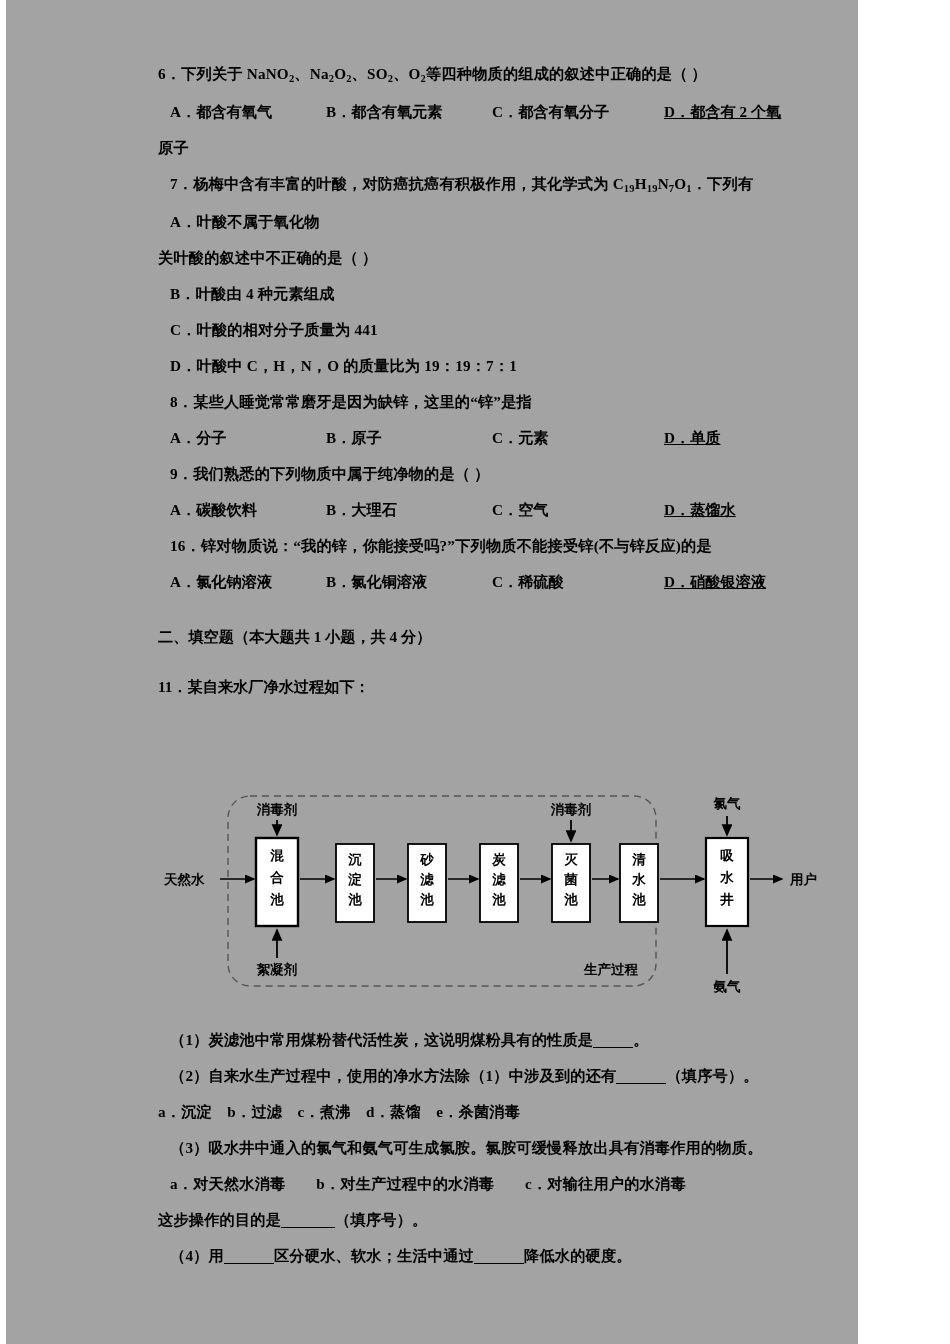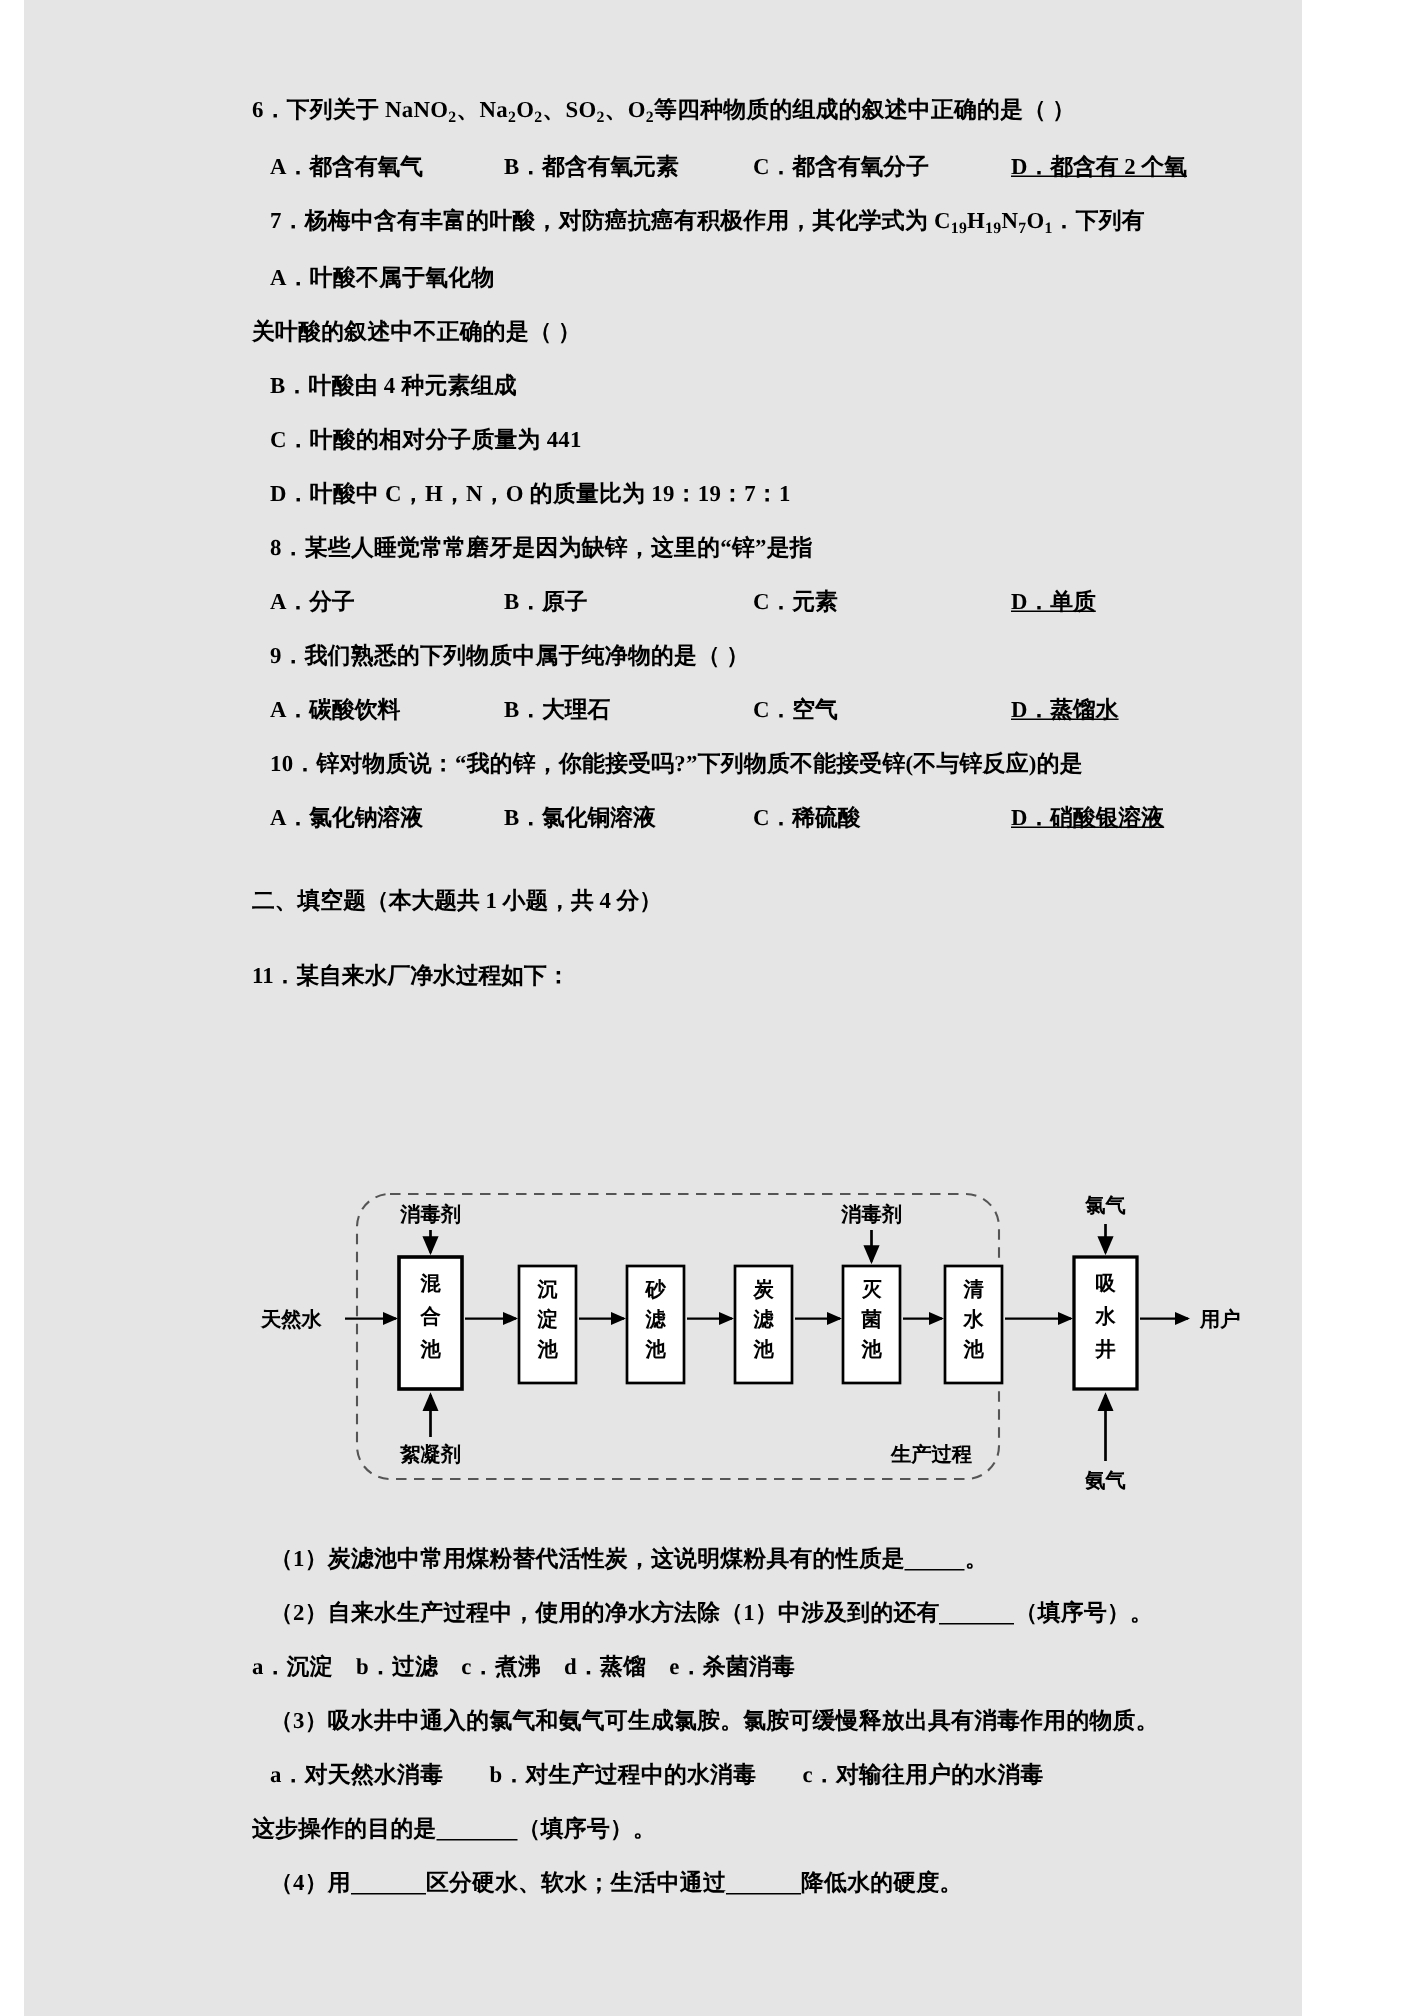--- a/index.html
+++ b/index.html
@@ -10,24 +10,24 @@
   body {
     width: 950px;
     height: 1344px;
     position: relative;
     font-family: "Liberation Serif", "DejaVu Serif", serif;
     color: #000000;
     overflow: hidden;
   }
   .page {
     position: absolute;
-    left: 16px; top: 0;
+    left: 6px; top: 0;
     width: 852px;
     height: 1344px;
-    background: #e5e5e5;
+    background: #a3a3a3;
   }
   .content {
     position: absolute;
     left: 152px;
     top: 56px;
     width: 660px;
   }
 
   
   .q-line {
@@ -110,20 +110,21 @@
       <span>6．下列关于 NaNO</span><sub>2</sub><span>、Na</span><sub>2</sub><span>O</span><sub>2</sub><span>、SO</span><sub>2</sub><span>、O</span><sub>2</sub><span>等四种物质的组成的叙述中正确的是（    ）</span>
     </div>
 
     <div class="opt-row">
       <span class="c1">A．都含有氧气</span>
       <span class="c2">B．都含有氧元素</span>
       <span class="c3">C．都含有氧分子</span>
       <span class="c4">D．都含有 2 个氧</span>
     </div>
 
+    <div class="q-line">原子</div>
 
     <div class="q-line indent">
       <span>7．杨梅中含有丰富的叶酸，对防癌抗癌有积极作用，其化学式为 C</span><sub>19</sub><span>H</span><sub>19</sub><span>N</span><sub>7</sub><span>O</span><sub>1</sub><span>．下列有</span>
     </div>
     <div class="q-line indent">A．叶酸不属于氧化物</div>
     <div class="q-line">关叶酸的叙述中不正确的是（    ）</div>
     <div class="q-line indent">B．叶酸由 4 种元素组成</div>
     <div class="q-line indent">C．叶酸的相对分子质量为 441</div>
     <div class="q-line indent">D．叶酸中 C，H，N，O 的质量比为 19：19：7：1</div>
 
@@ -136,21 +137,21 @@
     </div>
 
     <div class="q-line indent">9．我们熟悉的下列物质中属于纯净物的是（    ）</div>
     <div class="opt-row">
       <span class="c1">A．碳酸饮料</span>
       <span class="c2">B．大理石</span>
       <span class="c3">C．空气</span>
       <span class="c4">D．蒸馏水</span>
     </div>
 
-    <div class="q-line indent">10．锌对物质说：“我的锌，你能接受吗?”下列物质不能接受锌(不与锌反应)的是</div>
+    <div class="q-line indent">16．锌对物质说：“我的锌，你能接受吗?”下列物质不能接受锌(不与锌反应)的是</div>
     <div class="opt-row">
       <span class="c1">A．氯化钠溶液</span>
       <span class="c2">B．氯化铜溶液</span>
       <span class="c3">C．稀硫酸</span>
       <span class="c4">D．硝酸银溶液</span>
     </div>
 
     <div class="section-head">二、填空题（本大题共 1 小题，共 4 分）</div>
     <div class="section-head">11．某自来水厂净水过程如下：</div>
   </div>

